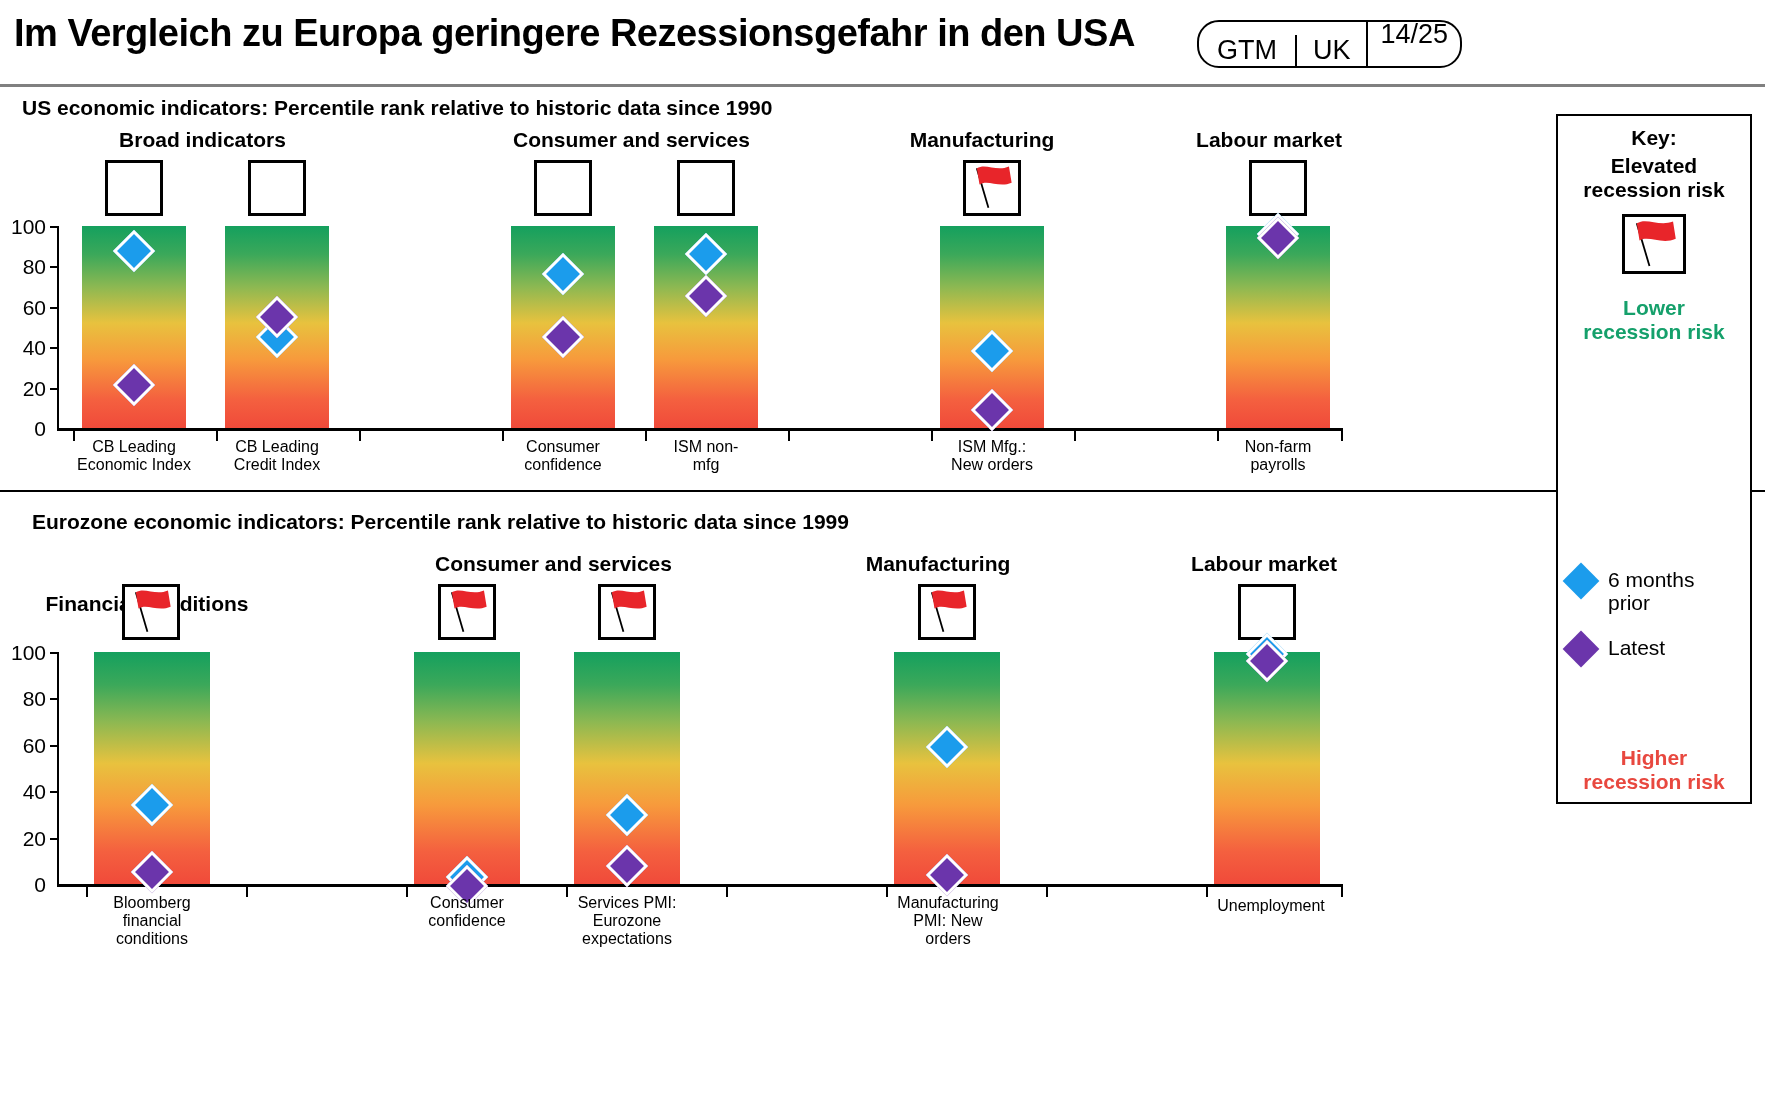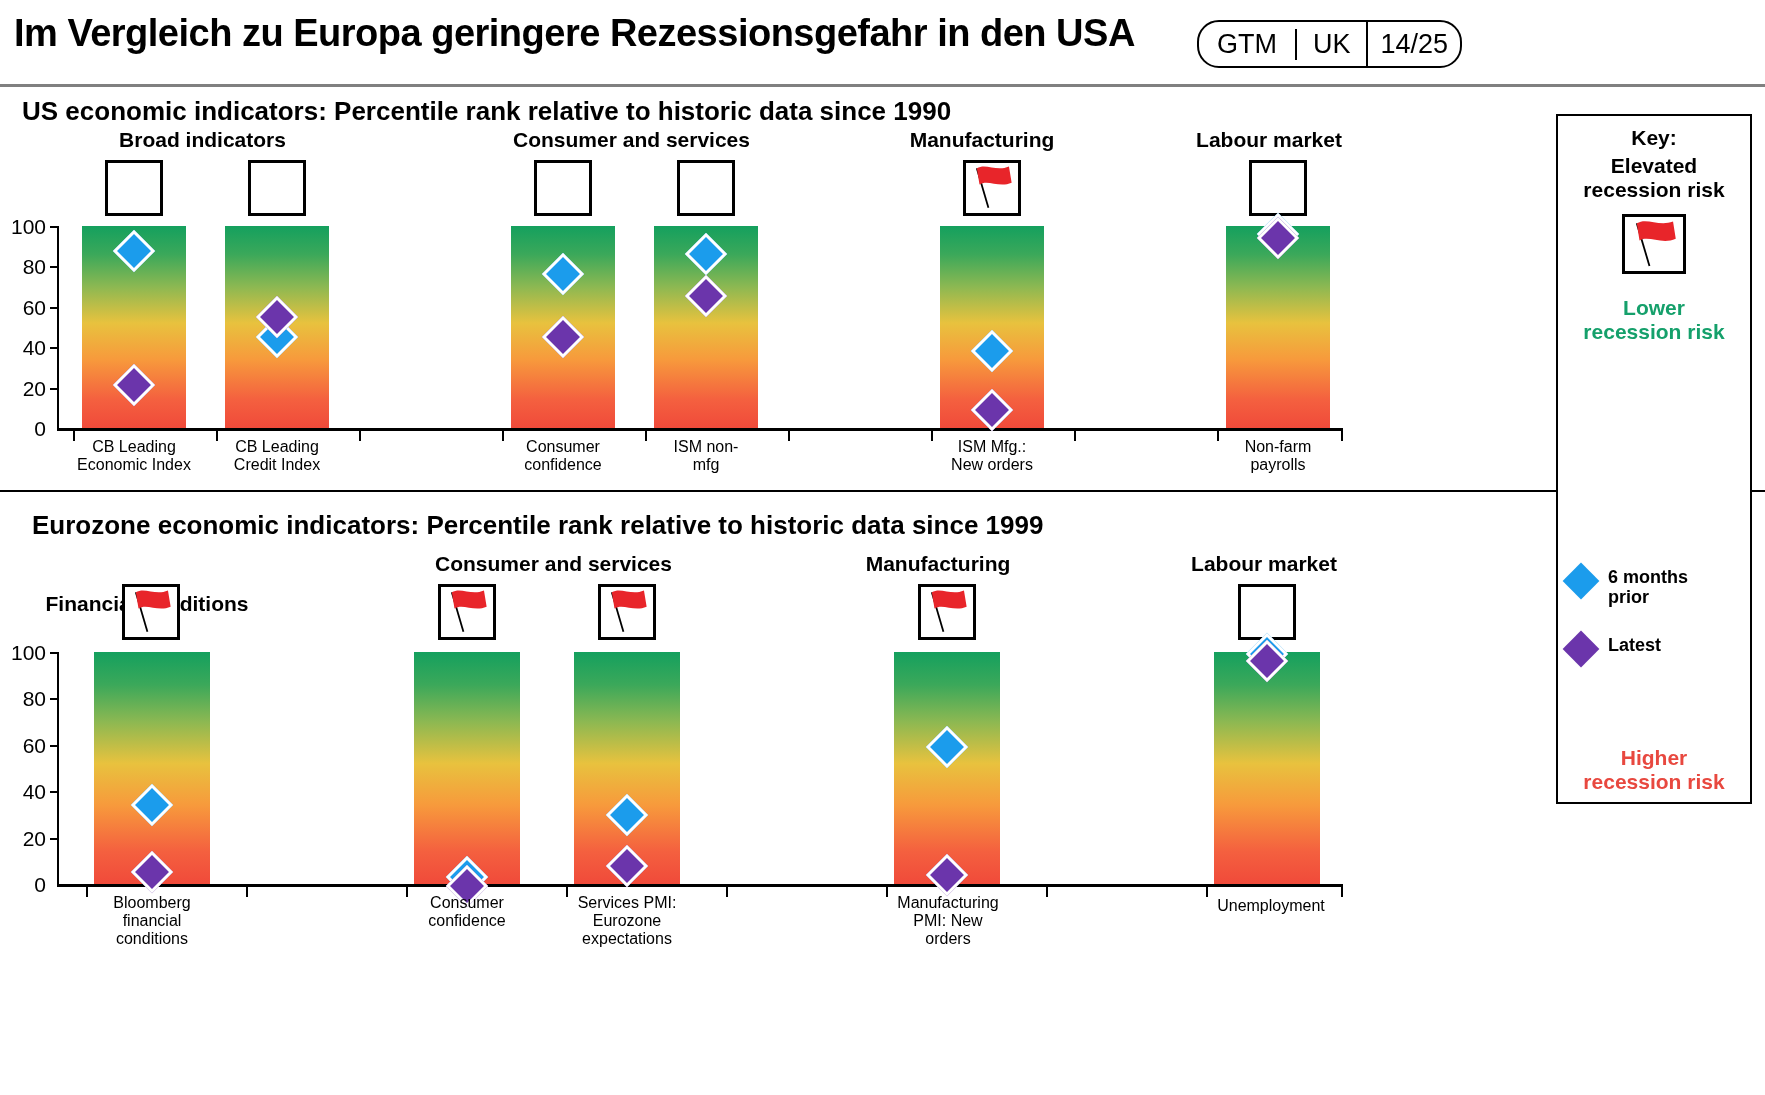--- a/index.html
+++ b/index.html
@@ -11,37 +11,37 @@
   .page{position:relative;width:1765px;height:1095px;}
 
   
   .hdr{position:absolute;left:6px;top:0;width:1470px;height:78px;margin-top:6px;}
   .hdr-title{
     position:absolute;left:8px;top:6px;
     font-size:38px;font-weight:bold;letter-spacing:-0.5px;white-space:nowrap;
   }
   .badge{
     position:absolute;right:14px;top:14px;height:44px;
-    border:2px solid #000;border-radius:22px;display:flex;align-items:center;
+    border:2px solid #000;border-radius:22px;display:flex;align-items:flex-end;
     background:#fff;overflow:hidden;
   }
   .badge > div{display:flex;align-items:center;justify-content:center;font-size:27px;}
   .badge-gtm{padding:0 18px;}
   .badge-uk{padding:0 16px;border-left:2px solid #000;}
   .badge-pg{padding:16px 12px;border-left:2px solid #000;}
 
   .rule-top{position:absolute;left:0;top:84px;width:1765px;height:3px;background:#808080;}
 
   
   .panel{position:absolute;left:0;width:1540px;}
   .panel-us{top:88px;height:400px;}
   .panel-eu{top:494px;height:600px;}
 
   .panel-title{
-    position:absolute;font-size:26px;font-weight:bold;white-space:nowrap;
+    position:absolute;font-size:21px;font-weight:bold;white-space:nowrap;
   }
 
   .group-title{
     position:absolute;font-size:21px;font-weight:bold;text-align:center;white-space:nowrap;
   }
   .axis-line{position:absolute;background:#000;}
   .ytick-label{
     position:absolute;font-size:21px;text-align:right;width:46px;
     line-height:1;
   }
@@ -80,21 +80,21 @@
   }
   .key-line{position:absolute;font-weight:bold;text-align:center;width:100%;font-size:21px;line-height:1.12;}
   .key-title{top:10px;}
   .key-elev{top:38px;}
   .key-flag{position:absolute;left:50%;margin-left:-32px;top:98px;width:64px;height:60px;border:3px solid #000;background:#fff;box-sizing:border-box;}
   .key-lower{top:180px;color:#15a06b;}
   .key-higher{position:absolute;top:630px;width:100%;text-align:center;font-weight:bold;color:#e8483f;font-size:21px;line-height:1.12;}
 
   .key-item{position:absolute;display:flex;align-items:flex-start;}
   .key-item .dia{width:26px;height:26px;transform:rotate(45deg);margin-right:14px;flex:0 0 auto;}
-  .key-item .lbl{font-size:18px;font-weight:bold;line-height:1.1;}
+  .key-item .lbl{font-size:21px;font-weight:normal;line-height:1.1;}
   .key-6m{left:10px;top:452px;}
   .key-latest{left:10px;top:520px;}
 
   .cross-line{position:absolute;left:0;top:490px;width:1765px;height:2px;background:#000;}
 </style>
 </head>
 <body>
 
 <div class="page">
 

